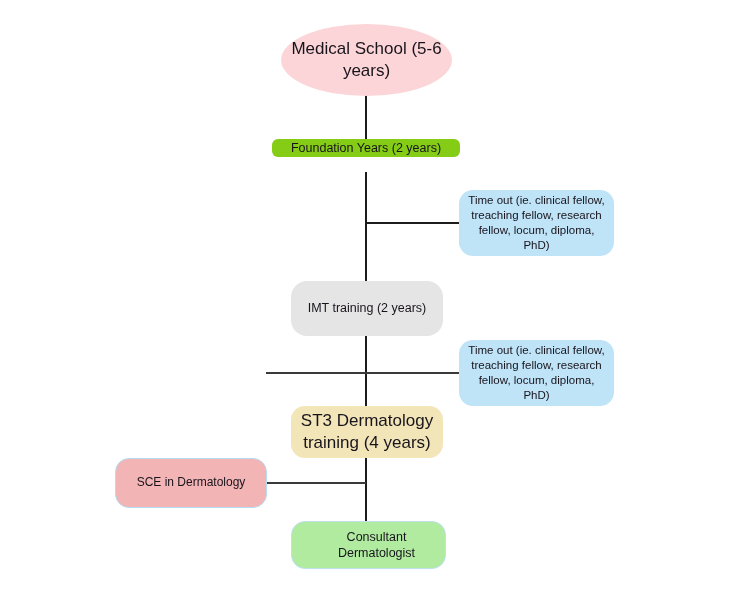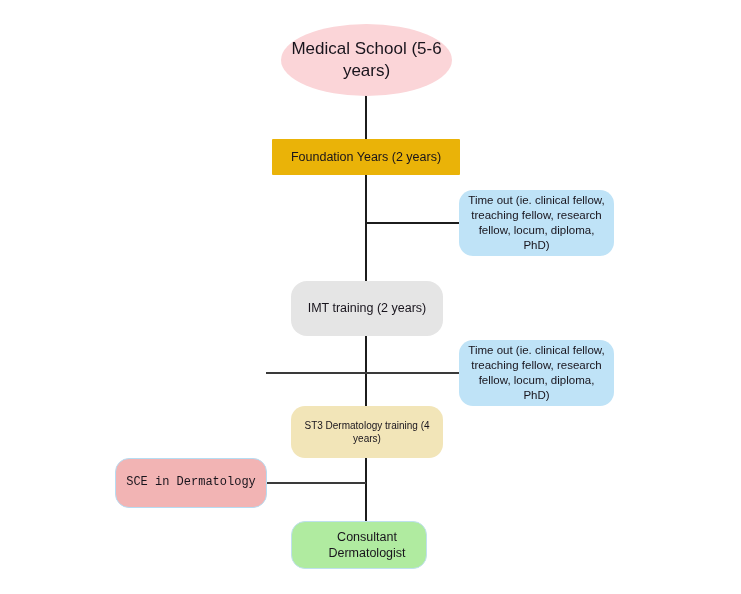--- a/index.html
+++ b/index.html
@@ -49,23 +49,23 @@
     width: 171px;
     height: 72px;
     border-radius: 50%;
     background: #fbd5d8;
     font-size: 17px;
   }
   .node-foundation-years {
     left: 272px;
     top: 139px;
     width: 188px;
-    height: 36px;
-    background: #eab308;
-    border-radius: 1px;
+    height: 18px;
+    background: #84cc16;
+    border-radius: 6px;
     font-size: 12.5px;
   }
   .node-timeout-1 {
     left: 459px;
     top: 190px;
     width: 155px;
     height: 66px;
     background: #bfe3f7;
     border-radius: 14px;
     font-size: 11.5px;
@@ -98,37 +98,36 @@
     border-radius: 14px;
     font-size: 11.5px;
   }
   .node-st3 {
     left: 291px;
     top: 406px;
     width: 152px;
     height: 52px;
     background: #f2e5b8;
     border-radius: 14px;
-    font-size: 10px;
+    font-size: 17px;
   }
   .node-sce {
     left: 115px;
     top: 458px;
     width: 152px;
     height: 50px;
     background: #f2b4b4;
     border: 1.5px solid #b6dcf2;
     border-radius: 14px;
     font-size: 12px;
-    font-family: Liberation Mono, monospace;
   }
   .node-consultant {
     left: 291px;
     top: 521px;
-    width: 136px;
+    width: 155px;
     height: 48px;
     background: #b0eba0;
     border: 1.5px solid #bfe0ee;
     border-radius: 14px;
     font-size: 12.5px;
     padding-left: 24px;
   }
 
   .node-label { display: block; }
 </style>

